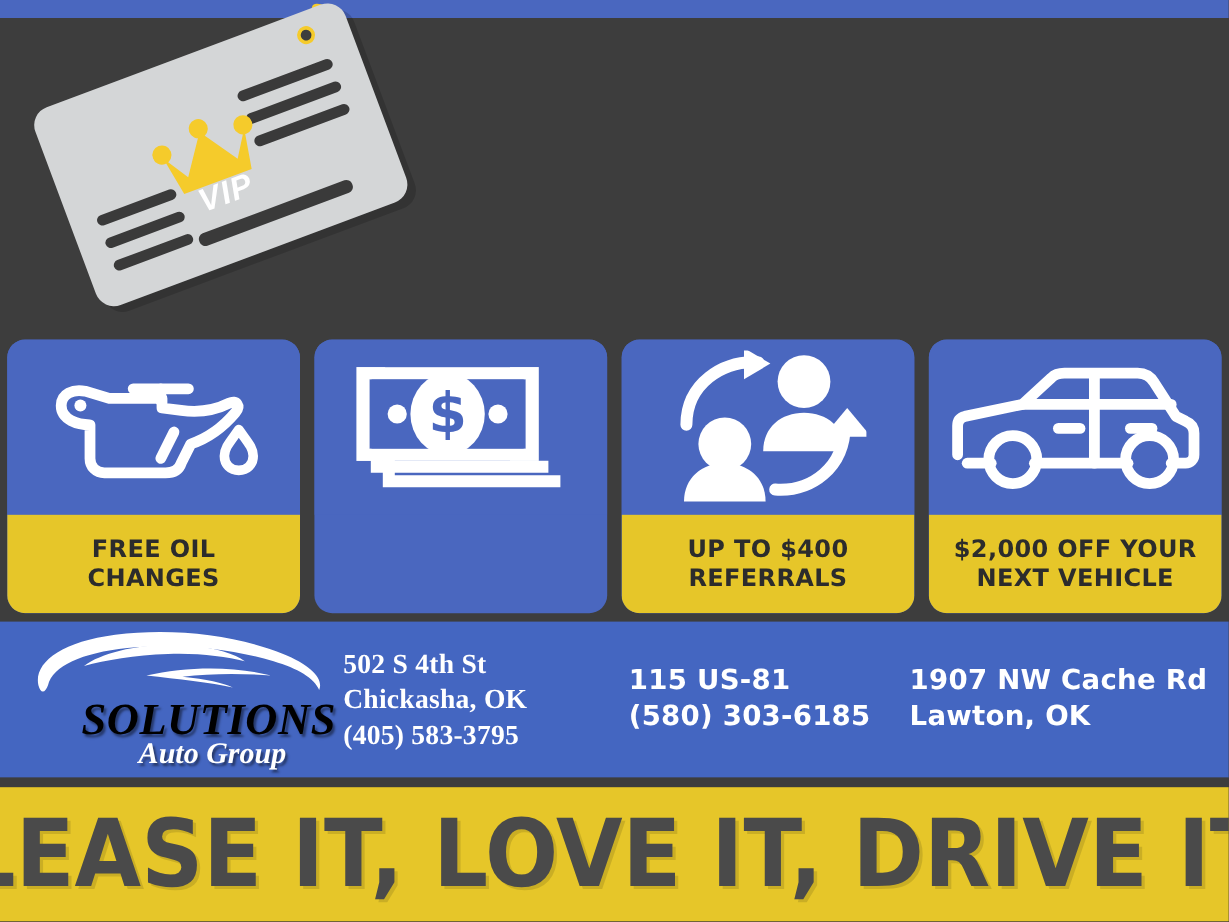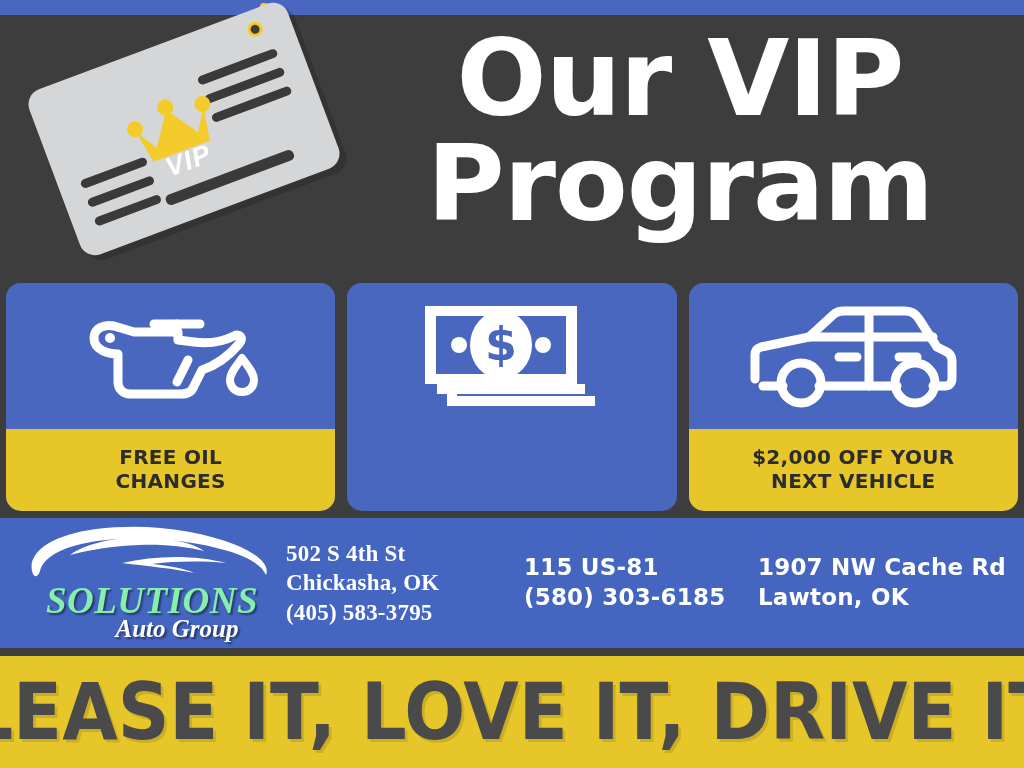--- a/index.html
+++ b/index.html
@@ -148,26 +148,26 @@
   .logo-block {
     width:270px; height:120px;
     position:relative;
     margin-left:16px;
     flex:0 0 270px;
   }
   .logo-car { position:absolute; left:10px; top:2px; }
   .logo-name {
     position:absolute; left:8px; top:56px;
     width:256px;
-    color:#86efac;
+    color:#000000;
     font-size:37px;
     font-weight:bold;
     font-style:italic;
     letter-spacing:0.5px;
-    text-align:center;
+    text-align:right;
     font-family:"Liberation Serif", serif;
     text-shadow:2px 2px 2px rgba(0,0,0,0.45);
   }
   .logo-sub {
     position:absolute; left:58px; top:92px;
     width:206px;
     color:#ffffff;
     font-size:25px;
     font-weight:bold;
     font-style:italic;
@@ -242,24 +242,20 @@
         <svg class="crown" viewBox="0 0 88 58">
           <path d="M8 22 L22 44 L44 12 L66 44 L80 22 L74 56 L14 56 Z" fill="#f5cb2b"></path>
           <circle cx="8" cy="19" r="8" fill="#f5cb2b"></circle>
           <circle cx="44" cy="9" r="8" fill="#f5cb2b"></circle>
           <circle cx="80" cy="19" r="8" fill="#f5cb2b"></circle>
         </svg>
         <div class="vip-text">VIP</div>
       </div>
     </div>
 
-    <h1 class="headline">
-      <span class="l1">Our VIP</span>
-      <span class="l2">Program</span>
-    </h1>
   </div>
 
   <div class="cards">
 
     <div class="card">
       <div class="card-icon">
         <svg width="178" height="96" viewBox="0 0 178 96">
           <g fill="none" stroke="#ffffff" stroke-width="9" stroke-linecap="round" stroke-linejoin="round">
             <path d="M12 30 C12 20 22 16 32 18 L52 24 L96 24 L96 32 L112 34 C126 36 140 34 152 28
                      C158 25 162 30 157 36 C146 49 132 58 120 62
@@ -293,20 +289,40 @@
           <path d="M6 84 L30 84 C30 74 17 74 17 74 Z" fill="#ffffff"></path>
           <path d="M158 84 L134 84 C134 74 147 74 147 74 Z" fill="#ffffff"></path>
           <ellipse cx="82" cy="45" rx="31" ry="34" fill="#ffffff"></ellipse>
           <text x="82" y="60" font-family="'DejaVu Sans', sans-serif" font-size="46" font-weight="bold" fill="#4a67bf" text-anchor="middle">$</text>
           <circle cx="40" cy="45" r="8" fill="#ffffff"></circle>
           <circle cx="124" cy="45" r="8" fill="#ffffff"></circle>
         </svg>
       </div>
     </div>
 
+    <div class="card">
+      <div class="card-icon">
+        <svg width="164" height="128" viewBox="0 0 164 128">
+          <circle cx="112" cy="26" r="22" fill="#ffffff"></circle>
+          <path d="M78 84 C78 64 93 52 112 52 C131 52 146 64 146 84 Z" fill="#ffffff"></path>
+          <circle cx="46" cy="78" r="22" fill="#ffffff"></circle>
+          <path d="M12 126 C12 106 27 94 46 94 C65 94 80 106 80 126 Z" fill="#ffffff"></path>
+          <path d="M14 62 C14 28 44 8 74 10" fill="none" stroke="#ffffff" stroke-width="10" stroke-linecap="round"></path>
+          <path d="M62 -2 L84 11 L62 24 Z" fill="#ffffff"></path>
+          <path d="M146 62 C146 98 118 118 88 116" fill="none" stroke="#ffffff" stroke-width="10" stroke-linecap="round"></path>
+          <path d="M128 72 L148 48 L168 72 Z" fill="#ffffff"></path>
+        </svg>
+      </div>
+      <div class="card-label">
+        <div>
+          <span>UP TO $400</span><br>
+          <span>REFERRALS</span>
+        </div>
+      </div>
+    </div>
 
     <div class="card">
       <div class="card-icon">
         <svg width="212" height="106" viewBox="0 0 212 106">
           <g fill="none" stroke="#ffffff" stroke-width="9" stroke-linecap="round" stroke-linejoin="round">
             <path d="M8 76 L8 52 C8 48 10 45 14 44 L62 34 L86 12 C89 9 93 8 97 8
                      L158 8 C164 8 169 11 172 16 L190 44 L198 48 C203 50 205 54 205 58
                      L205 76 C205 80 202 83 198 83 L186 83"></path>
             <path d="M150 83 L72 83"></path>
             <path d="M36 83 L16 83"></path>

